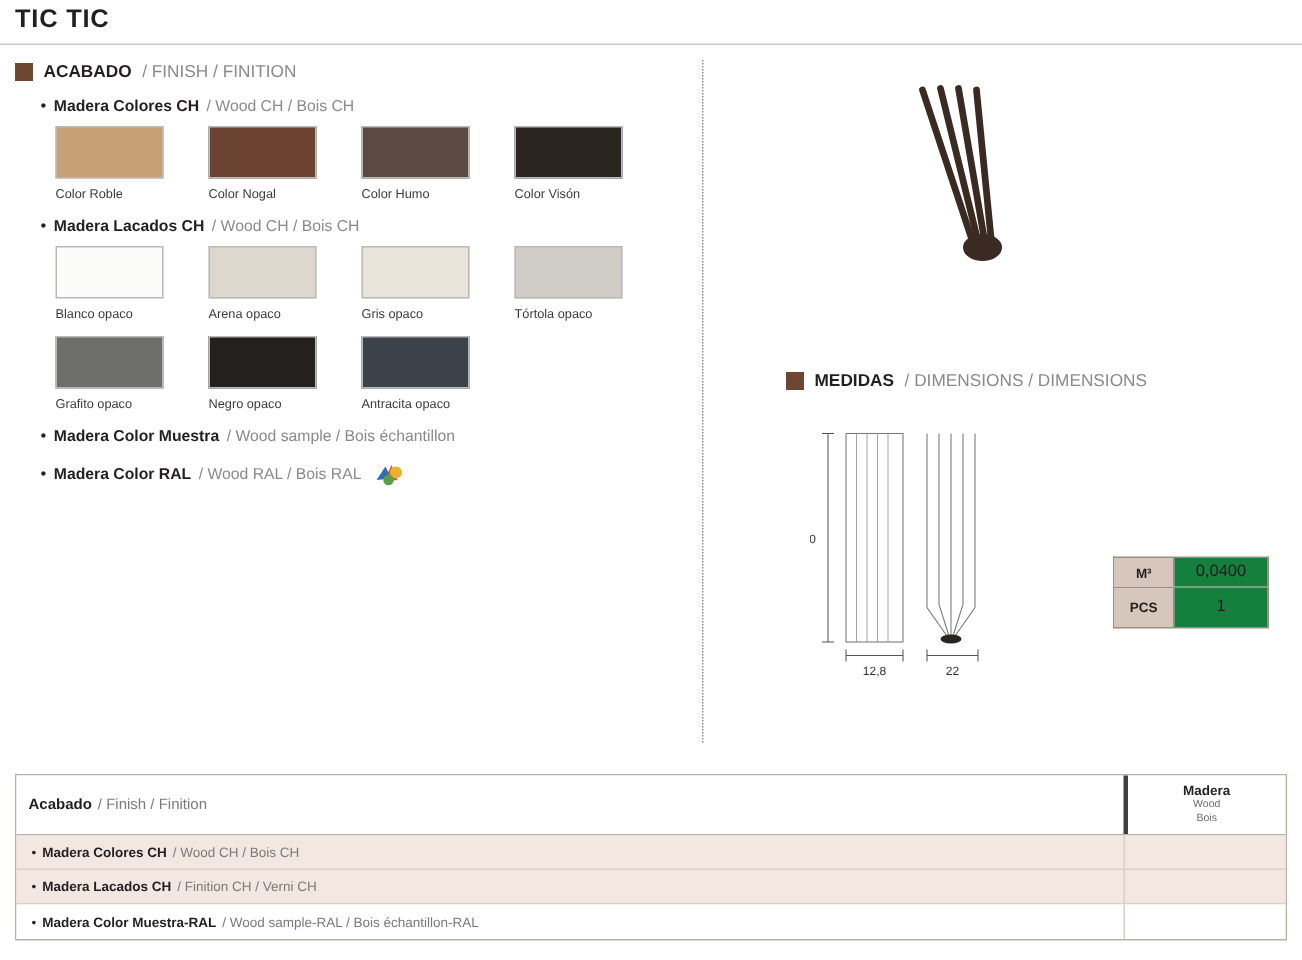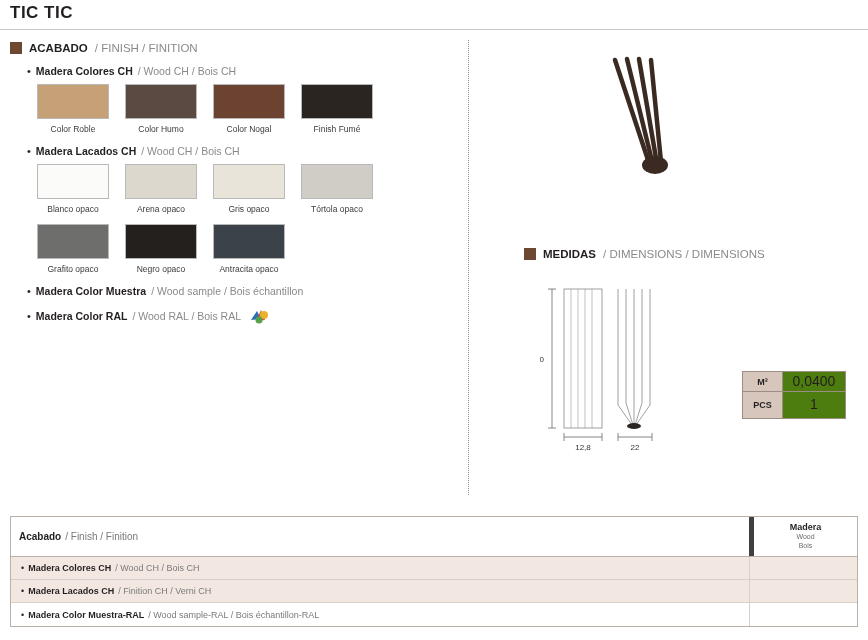--- a/index.html
+++ b/index.html
@@ -31,21 +31,21 @@
   .sq { width: 12px; height: 12px; display: inline-block; }
   .sq-brown { background: #6e4733; }
   .section-title { font-size: 11.5px; font-weight: bold; color: #231f20; }
   .section-sub { font-size: 11.5px; color: #8a8a8a; font-weight: normal; }
 
   .bullet-row { display: flex; align-items: center; gap: 5px; margin-top: 11px; margin-left: 17px; }
   .bullet { color: #231f20; font-size: 11px; line-height: 1; }
   .bl-strong { font-size: 10.5px; font-weight: bold; color: #231f20; }
   .bl-light { font-size: 10.5px; color: #8a8a8a; }
 
-  .swatch-row { display: flex; gap: 16px; margin-left: 27px; margin-top: 7px; text-align: center; }
+  .swatch-row { display: flex; gap: 30px; margin-left: 27px; margin-top: 7px; }
   .swatch { width: 72px; }
   .swatch .chip {
     width: 72px; height: 35px; border: 1px solid #b9b9b9;
   }
   .swatch .cap { margin-top: 5px; font-size: 8.5px; color: #3b3b3b; }
 
   .ral-icon {
     width: 20px; height: 16px; margin-left: 4px; position: relative; display: inline-block;
   }
 
@@ -62,30 +62,30 @@
   .dim-area { position: absolute; left: 540px; top: 285px; width: 160px; height: 165px; }
 
   .specs { position: absolute; left: 742px; top: 371px; width: 104px; }
   .spec-row { display: flex; height: 20px; border: 1px solid #9b8d84; border-bottom: none; }
   .spec-row:last-child { border-bottom: 1px solid #9b8d84; height: 28px; }
   .spec-key {
     width: 40px; background: #d7c6bb; color: #231f20; font-size: 9px; font-weight: bold;
     display: flex; align-items: center; justify-content: center; border-right: 1px solid #9b8d84;
   }
   .spec-val {
-    flex: 1; background: #4d7c0f; font-size: 14px; color: #231f20;
+    flex: 1; background: #15803d; font-size: 11px; color: #231f20;
     display: flex; flex-direction: column; align-items: center; justify-content: center; line-height: 1.25;
   }
 
   
   .table { position: absolute; left: 10px; top: 516px; width: 848px; border: 1px solid #b9b0a8; }
   .thead { display: flex; height: 40px; background: #ffffff; border-bottom: 1px solid #b9b0a8; }
   .th-left { flex: 1; display: flex; align-items: center; padding-left: 8px; gap: 4px; }
   .th-right {
-    width: 108px; border-left: 5px solid #404040; display: flex; flex-direction: column;
+    width: 108px; border-left: 3px solid #404040; display: flex; flex-direction: column;
     align-items: center; justify-content: center; line-height: 1.25;
   }
   .th-right .m1 { font-size: 9px; font-weight: bold; color: #231f20; }
   .th-right .m2 { font-size: 7px; color: #6b6b6b; }
   .trow { display: flex; height: 23px; border-bottom: 1px solid #d8cfc8; }
   .trow:last-child { border-bottom: none; }
   .tcell-left { flex: 1; display: flex; align-items: center; gap: 4px; padding-left: 10px; }
   .tcell-right { width: 108px; border-left: 1px solid #d8cfc8; }
   .row-a { background: #f3e7e2; }
   .row-b { background: #ffffff; }
@@ -114,30 +114,30 @@
       <span class="bullet">•</span>
       <span class="bl-strong">Madera Colores CH</span>
       <span class="bl-light">/ Wood CH / Bois CH</span>
     </div>
     <div class="swatch-row">
       <div class="swatch">
         <div class="chip" style="background:#c6a077"></div>
         <div class="cap">Color Roble</div>
       </div>
       <div class="swatch">
+        <div class="chip" style="background:#6b4330"></div>
+        <div class="cap">Color Nogal</div>
+      </div>
+      <div class="swatch">
         <div class="chip" style="background:#5a4a41"></div>
         <div class="cap">Color Humo</div>
       </div>
       <div class="swatch">
-        <div class="chip" style="background:#6b4330"></div>
-        <div class="cap">Color Nogal</div>
-      </div>
-      <div class="swatch">
         <div class="chip" style="background:#2b2522"></div>
-        <div class="cap">Finish Fumé</div>
+        <div class="cap">Color Visón</div>
       </div>
     </div>
 
     <div class="bullet-row">
       <span class="bullet">•</span>
       <span class="bl-strong">Madera Lacados CH</span>
       <span class="bl-light">/ Wood CH / Bois CH</span>
     </div>
     <div class="swatch-row">
       <div class="swatch">

